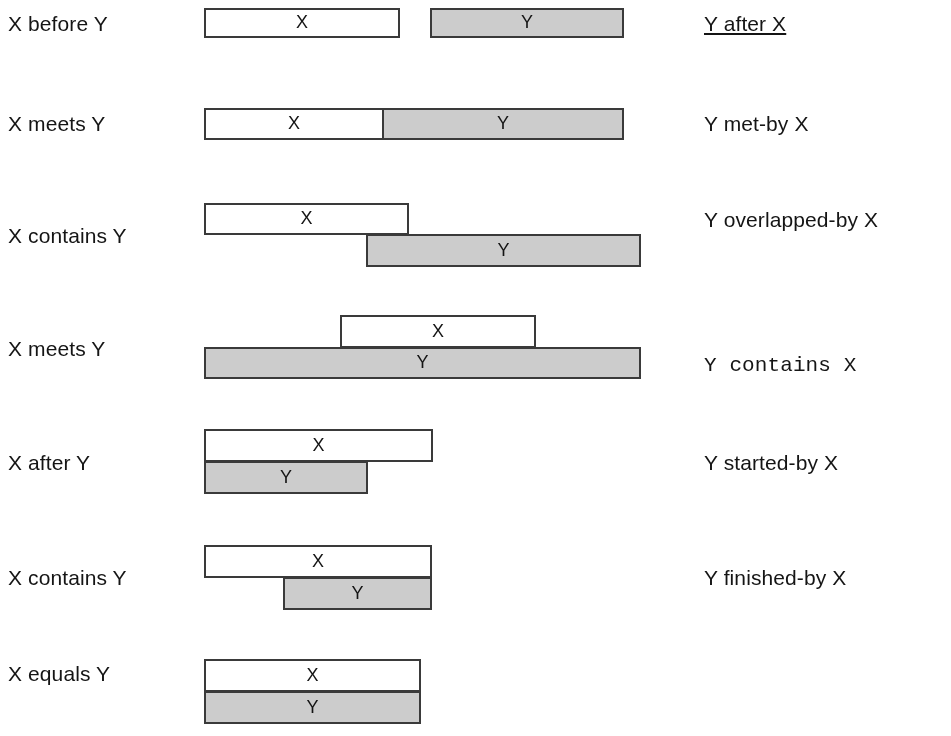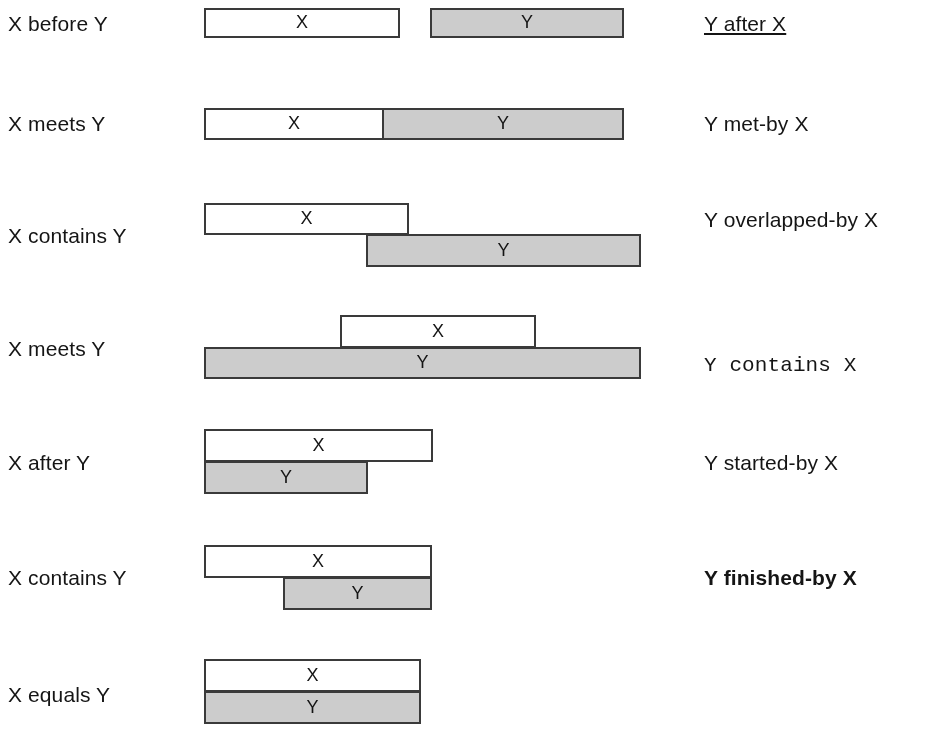--- a/index.html
+++ b/index.html
@@ -105,30 +105,30 @@
       <div class="rel-label label-right" style="top: 451px;">Y started-by X</div>
       <div class="interval-bar" style="left: 204px; top: 429px; width: 229px; height: 33px; border-color: rgb(58, 58, 58); background: rgb(255, 255, 255); z-index: 2;">
         <span class="bar-letter">X</span>
       </div>
       <div class="interval-bar shaded" style="left: 204px; top: 461px; width: 164px; height: 33px; border-color: rgb(58, 58, 58); background: rgb(204, 204, 204); z-index: 1;">
         <span class="bar-letter">Y</span>
       </div>
     </div>
     <div class="relation-row">
       <div class="rel-label label-left" style="top: 566px;">X contains Y</div>
-      <div class="rel-label label-right" style="top: 566px; font-weight: bold;">Y finished-by X</div>
+      <div class="rel-label label-right" style="top: 566px;">Y finished-by X</div>
       <div class="interval-bar" style="left: 204px; top: 545px; width: 228px; height: 33px; border-color: rgb(58, 58, 58); background: rgb(255, 255, 255); z-index: 2;">
         <span class="bar-letter">X</span>
       </div>
       <div class="interval-bar shaded" style="left: 283px; top: 577px; width: 149px; height: 33px; border-color: rgb(58, 58, 58); background: rgb(204, 204, 204); z-index: 1;">
         <span class="bar-letter">Y</span>
       </div>
     </div>
     <div class="relation-row">
-      <div class="rel-label label-left" style="top: 683px;">X equals Y</div>
+      <div class="rel-label label-left" style="top: 662px;">X equals Y</div>
       <div class="interval-bar" style="left: 204px; top: 659px; width: 217px; height: 33px; border-color: rgb(58, 58, 58); background: rgb(255, 255, 255); z-index: 2;">
         <span class="bar-letter">X</span>
       </div>
       <div class="interval-bar shaded" style="left: 204px; top: 691px; width: 217px; height: 33px; border-color: rgb(58, 58, 58); background: rgb(204, 204, 204); z-index: 1;">
         <span class="bar-letter">Y</span>
       </div>
     </div>
   </div>
 
 </body></html>

